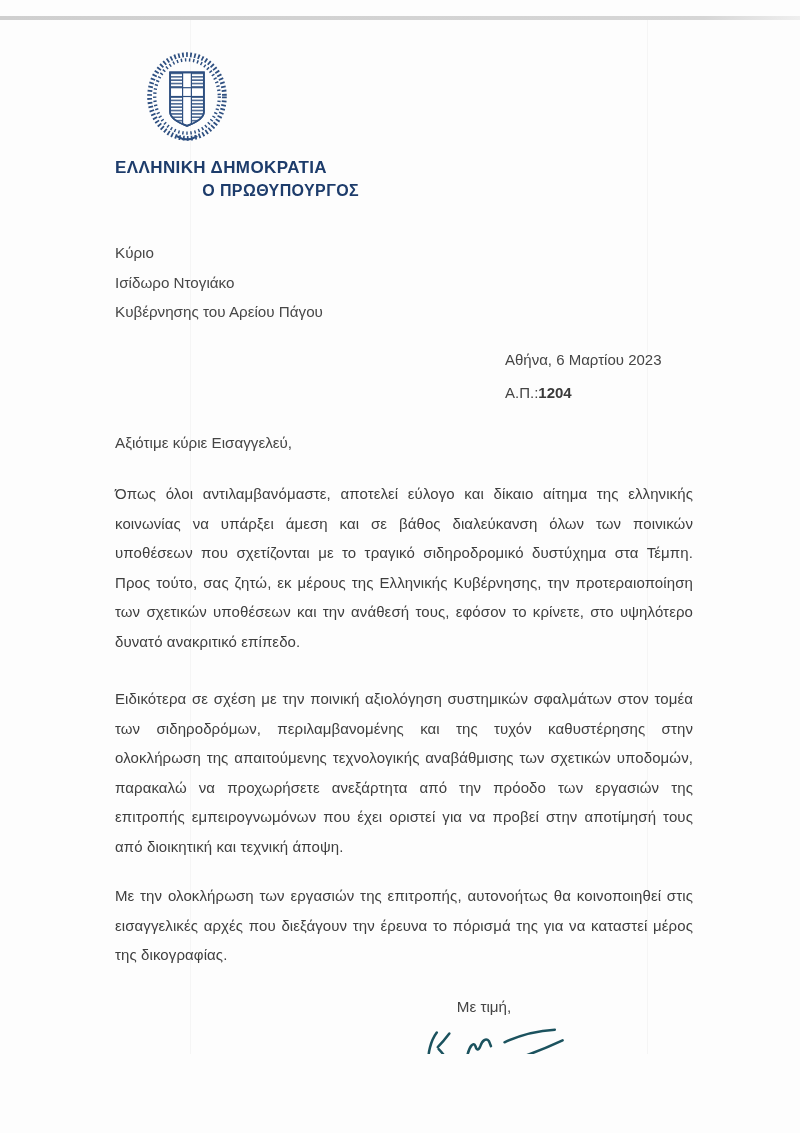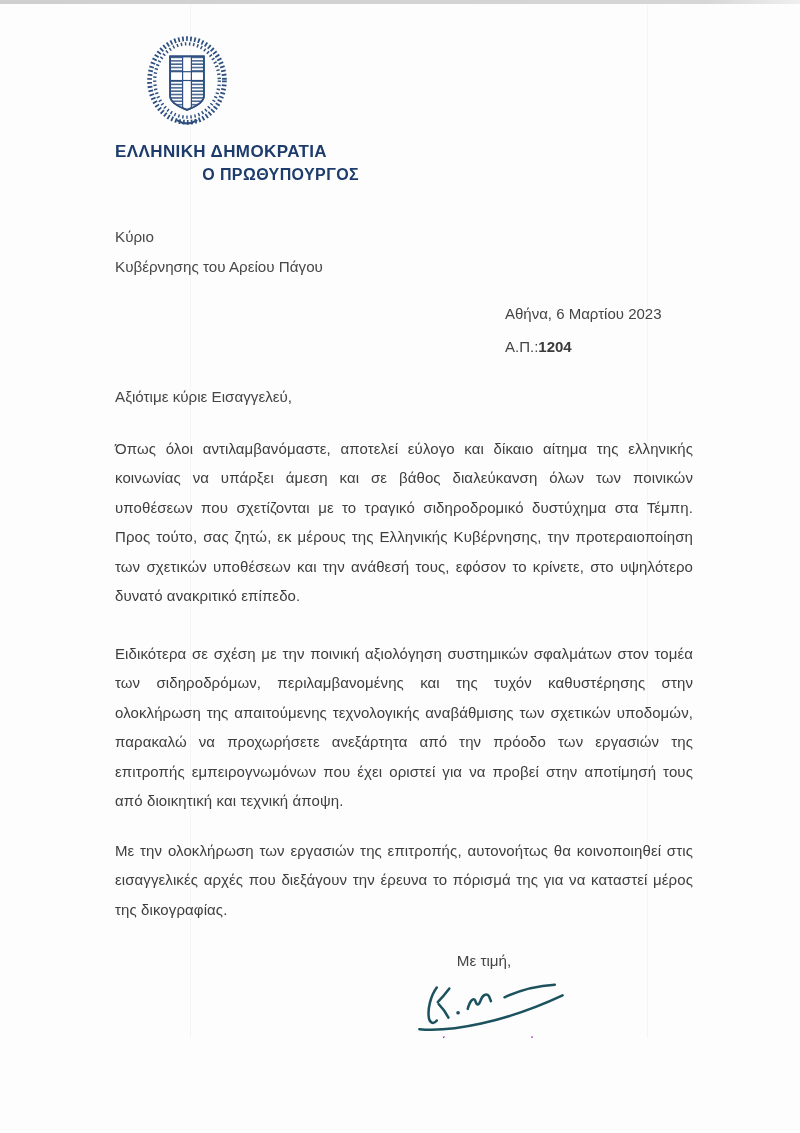--- a/index.html
+++ b/index.html
@@ -3,20 +3,21 @@
 <meta charset="utf-8">
 <style>
   html,body{margin:0;padding:0;background:#fdfdfd;}
   .page{
     position:relative;
     width:800px;height:1038px;
     background:#fdfdfd;
     overflow:hidden;
     font-family:"Liberation Sans", sans-serif;
     color:#3e3e3e;
+    margin-top:16px;
   }
   .scan-strip{
     position:absolute;top:0;left:0;width:800px;height:4px;
     background:linear-gradient(to right,#cfcfcf 0%,#d6d6d6 88%,#efefef 100%);
   }
   .fold-line{position:absolute;top:4px;bottom:0;width:1px;background:rgba(90,90,90,0.05);}
   .fold-left{left:190px;}
   .fold-right{left:647px;}
 
   .letterhead{margin:32px 0 0 115px;width:244px;}
@@ -86,20 +87,21 @@
       </g>
       <path d="M37,33 H83 V87 Q83,97 60,106 Q37,97 37,87 Z" fill="none" stroke="#2e4f80" stroke-width="2.4"></path>
       <path d="M46,120 Q60,129 74,120" fill="none" stroke="#2e4f80" stroke-width="3"></path>
     </svg>
     <div class="org-name">ΕΛΛΗΝΙΚΗ ΔΗΜΟΚΡΑΤΙΑ</div>
     <div class="office-title">Ο ΠΡΩΘΥΠΟΥΡΓΟΣ</div>
   </div>
 
   <div class="recipient">
     <div>Κύριο</div>
+    <div>Ισίδωρο Ντογιάκο</div>
     <div>Κυβέρνησης του Αρείου Πάγου</div>
   </div>
 
   <div class="meta">
     <div>Αθήνα, 6 Μαρτίου 2023</div>
     <div><span>Α.Π.:</span><b>1204</b></div>
   </div>
 
   <div class="salutation">Αξιότιμε κύριε Εισαγγελεύ,</div>
 

